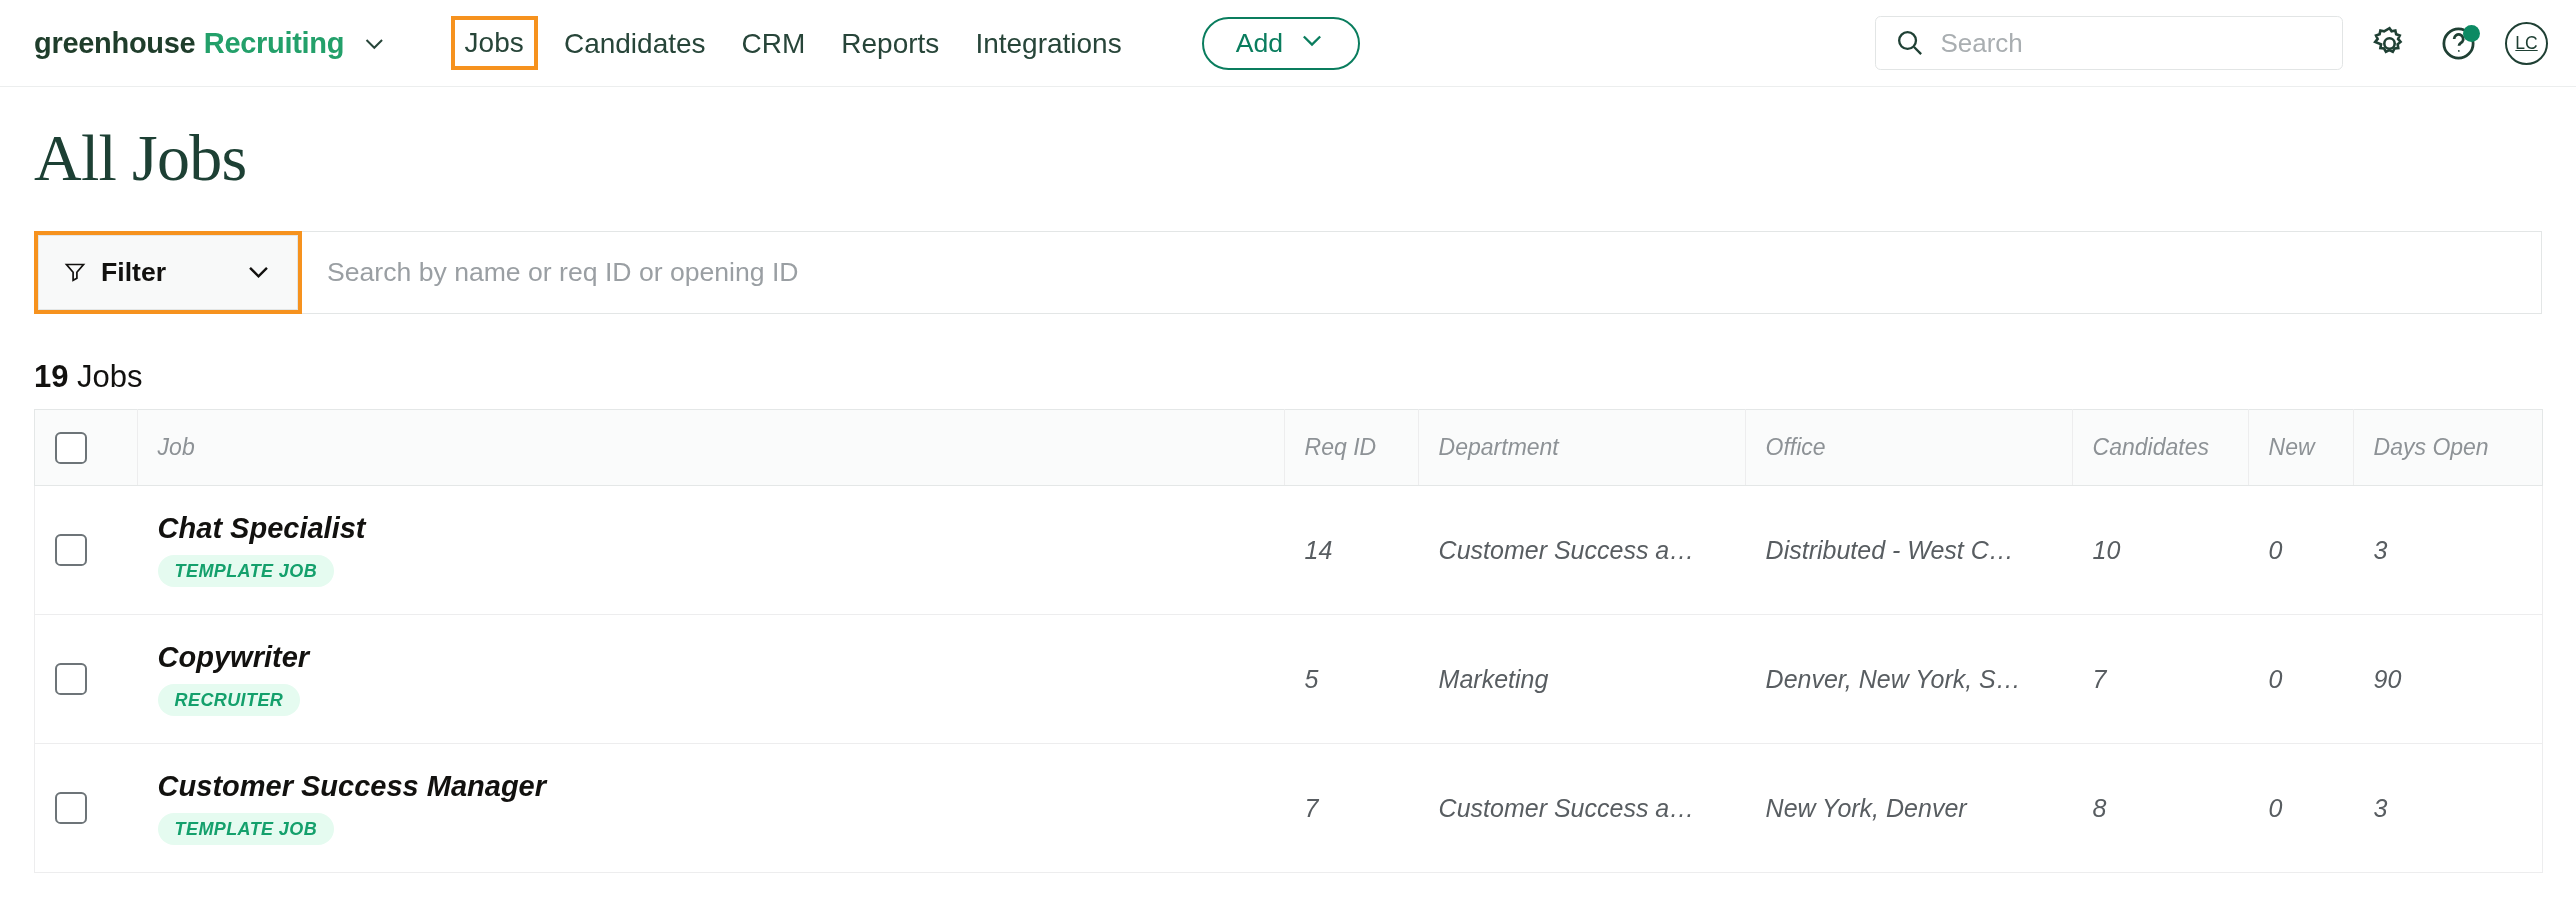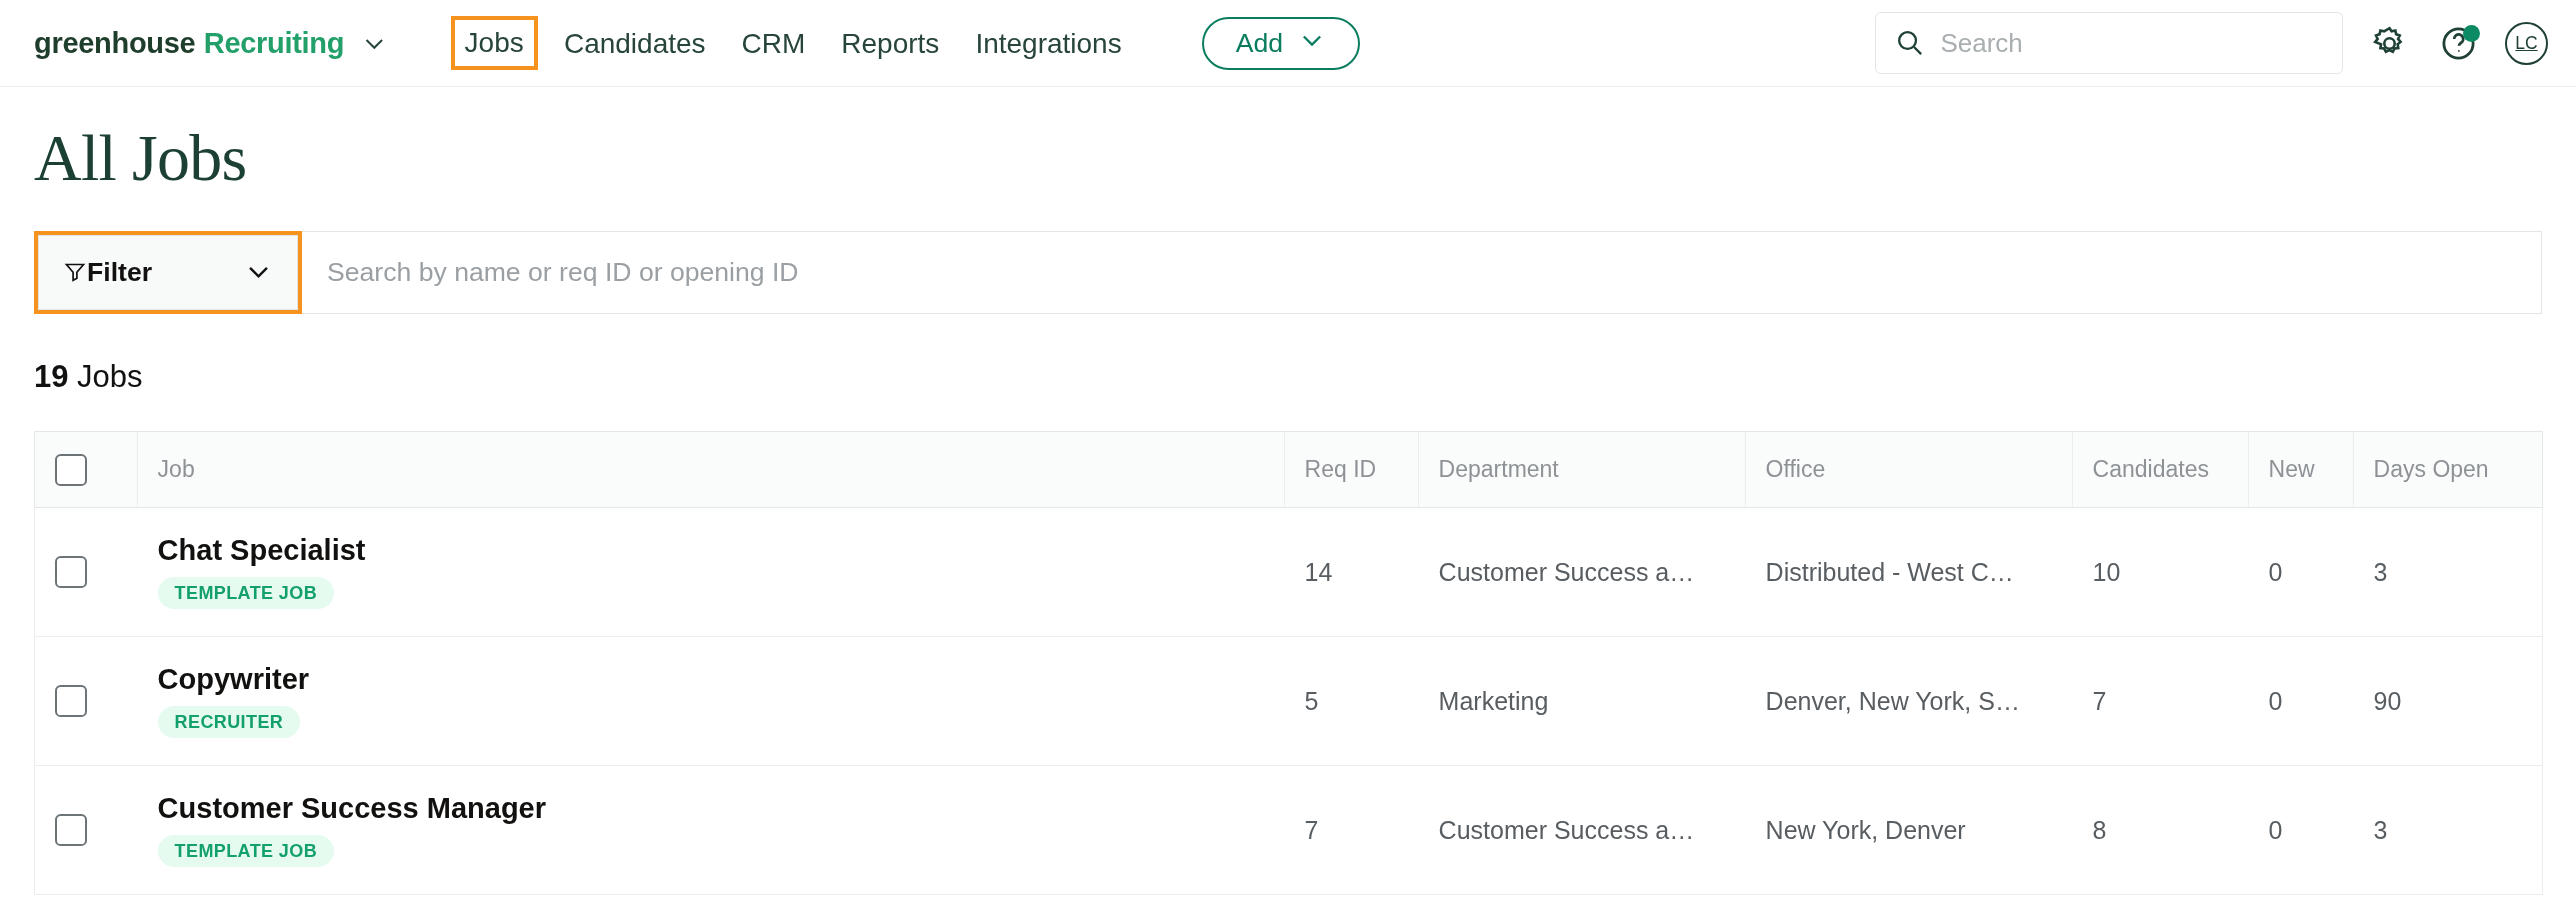--- a/index.html
+++ b/index.html
@@ -85,21 +85,21 @@
     position: absolute;
     right: 28px;
     top: 50%;
     transform: translateY(-50%);
     display: flex;
     align-items: center;
     gap: 24px;
   }
   .searchbox {
     width: 468px;
-    height: 62px;
+    height: 54px;
     border: 1.4px solid #e2e5e5;
     border-radius: 5.6px;
     display: flex;
     align-items: center;
     padding: 16px 18px;
     gap: 15.4px;
     background: #fff;
   }
   .searchbox .sb-text {
     font-size: 26px;
@@ -157,21 +157,21 @@
     background: #f8f9f9;
     border: 1.4px solid #e3e6e6;
     display: flex;
     align-items: center;
     padding: 0 24px;
     gap: 0px;
     width: 260px;
     justify-content: space-between;
   }
   .filterbtn .fb-left {
-    display: flex; align-items: center; 
+    display: flex; align-items: center; gap: 14px;
   }
   .filterbtn .fb-label {
     font-size: 26.6px;
     color: #12110f;
     font-weight: 600;
   }
   .searchfield {
     flex: 1;
     border: 1.4px solid #e3e6e6;
     border-left: none;
@@ -188,24 +188,25 @@
   .jobcount {
     margin-top: 45px;
     font-size: 31px;
     color: #12110f;
   }
   .jobcount .jc-num { font-weight: 700; }
   .jobcount .jc-label { font-weight: 400; }
 
   
   .jobs-table {
-    margin-top: 36px;
+    margin-top: 14px;
     width: 2509px;
     border-collapse: collapse;
     table-layout: fixed;
+    font-style: italic;
   }
   .jobs-table th {
     background: #fafbfb;
     border-top: 1.4px solid #e4e7e7;
     border-bottom: 1.4px solid #e4e7e7;
     border-right: 1.4px solid #ededee;
     height: 76px;
     text-align: left;
     font-weight: 400;
     font-size: 23px;

